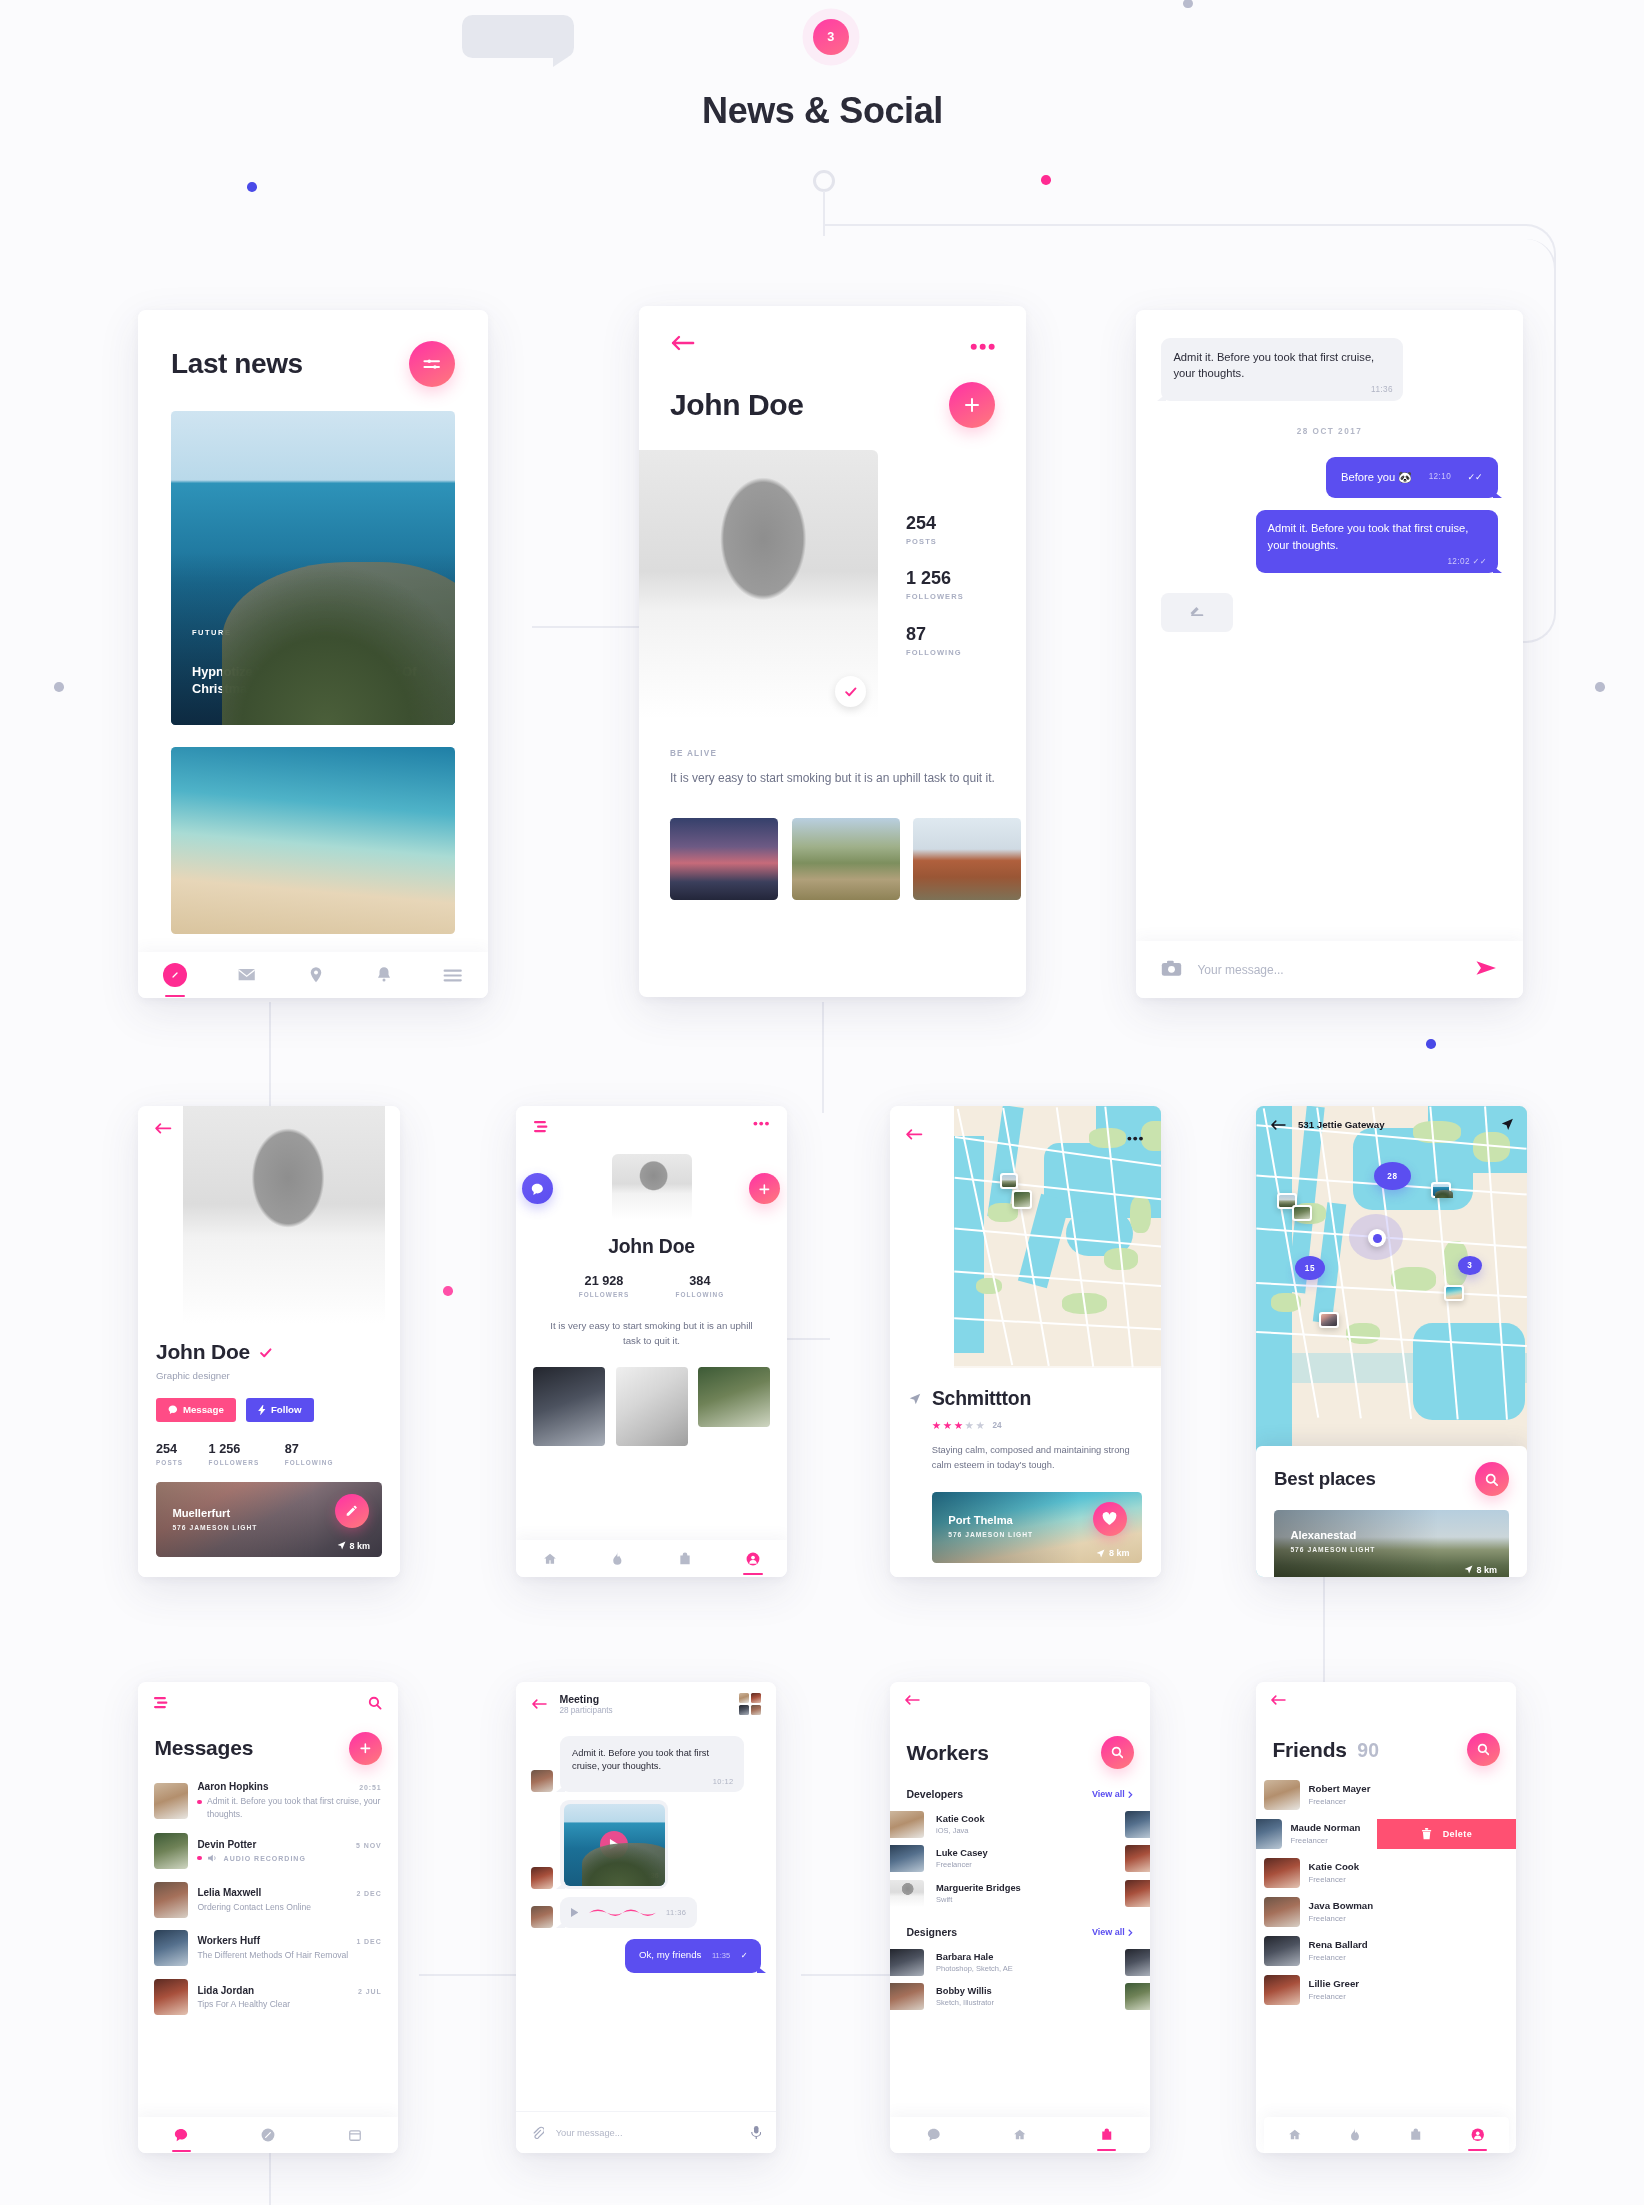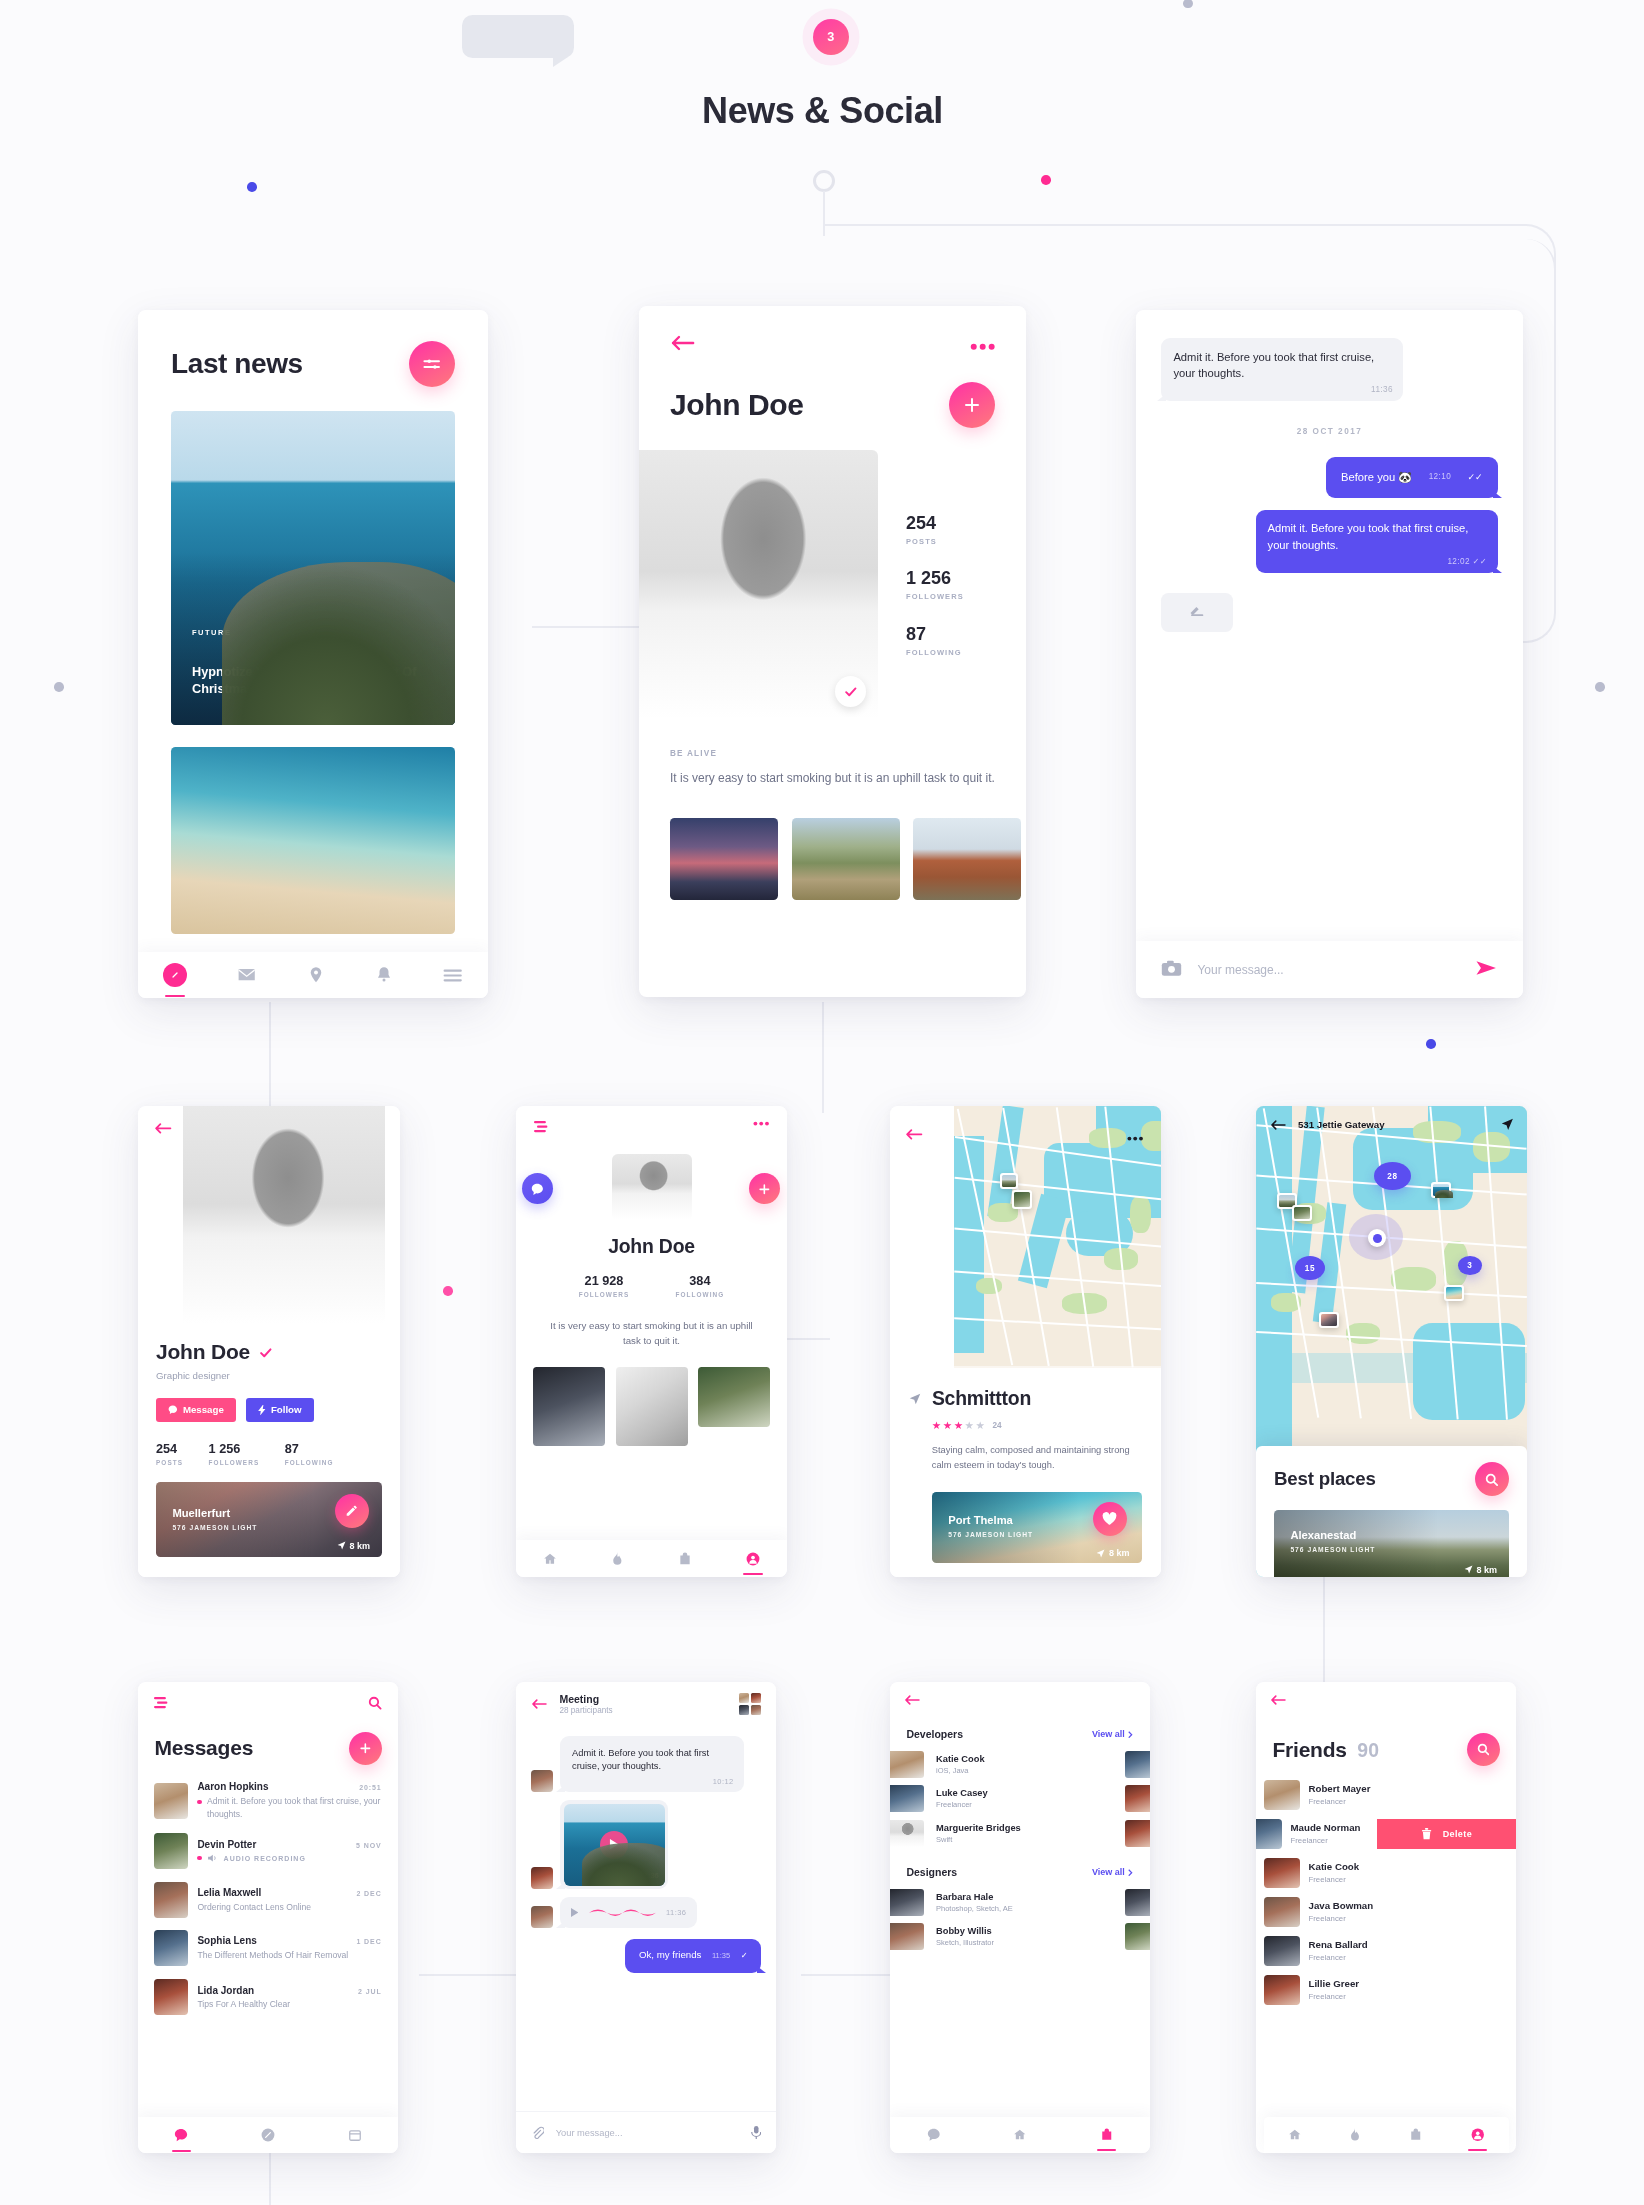--- a/index.html
+++ b/index.html
@@ -808,21 +808,21 @@
               <span class="rowtime" style="font-size:7px;">2 DEC</span>
             </div>
             <div style="font-size:8.6px;color:#9ba0b4;margin-top:3.7px;">Ordering Contact Lens Online</div>
           </div>
         </div>
 
         <div class="rowitem">
           <div class="ph ph-avatar-b avatar" style="width:34px;height:36px;"></div>
           <div style="flex:1;min-width:0;">
             <div style="display:flex;justify-content:space-between;align-items:baseline;">
-              <span class="rowname" style="font-size:10px;">Sophia Lens</span>
+              <span class="rowname" style="font-size:10px;">Workers Huff</span>
               <span class="rowtime" style="font-size:7px;">1 DEC</span>
             </div>
             <div style="font-size:8.6px;color:#9ba0b4;margin-top:3.7px;line-height:1.45;">The Different Methods Of Hair Removal</div>
           </div>
         </div>
 
         <div class="rowitem">
           <div class="ph ph-avatar-r avatar" style="width:34px;height:36px;"></div>
           <div style="flex:1;min-width:0;">
             <div style="display:flex;justify-content:space-between;align-items:baseline;">
@@ -934,20 +934,29 @@
   </div>
 
   <div class="phone" style="left:890px;top:1682px;width:260px;height:471px;">
     <div class="phone-inner">
       <div style="padding:12px 0 0 13.5px;">
         <svg width="16.4" height="12" viewBox="0 0 34 24" fill="none" stroke="#ff2b92" stroke-width="3.4" stroke-linecap="round" stroke-linejoin="round">
             <path d="M31 12H4M12 4L4 12l8 8"></path>
           </svg>
       </div>
 
+      <div style="display:flex;align-items:center;justify-content:space-between;padding:27px 16.4px 0;">
+        <span class="h2" style="font-size:21px;">Workers</span>
+        <span class="searchbtn" style="width:33px;height:33px;">
+          <svg width="12.7" height="12.7" viewBox="0 0 20 20" fill="none" stroke="#fff" stroke-width="2.6" stroke-linecap="round">
+              <circle cx="8.5" cy="8.5" r="6"></circle>
+              <line x1="13" y1="13" x2="18" y2="18"></line>
+            </svg>
+        </span>
+      </div>
 
       <div style="padding:19.4px 0 0 0;">
         <div style="display:flex;justify-content:space-between;align-items:center;padding:0 16.4px;">
           <span class="sectitle" style="font-size:10.5px;">Developers</span>
           <span class="viewall">
               <span>View all</span>
               <svg width="5.2" height="7.5" viewBox="0 0 7 10" fill="none" stroke="#5b4ef0" stroke-width="1.6">
                 <path d="M1 1l4 4-4 4"></path>
               </svg>
             </span>

